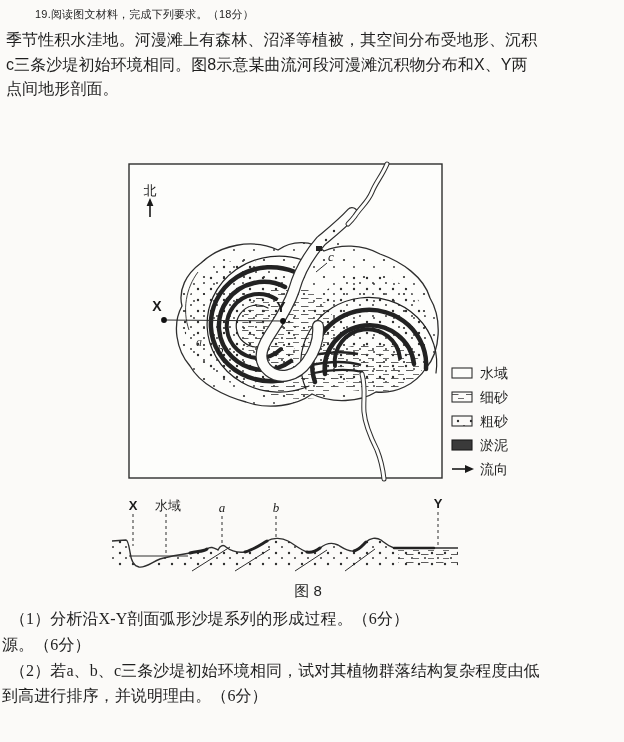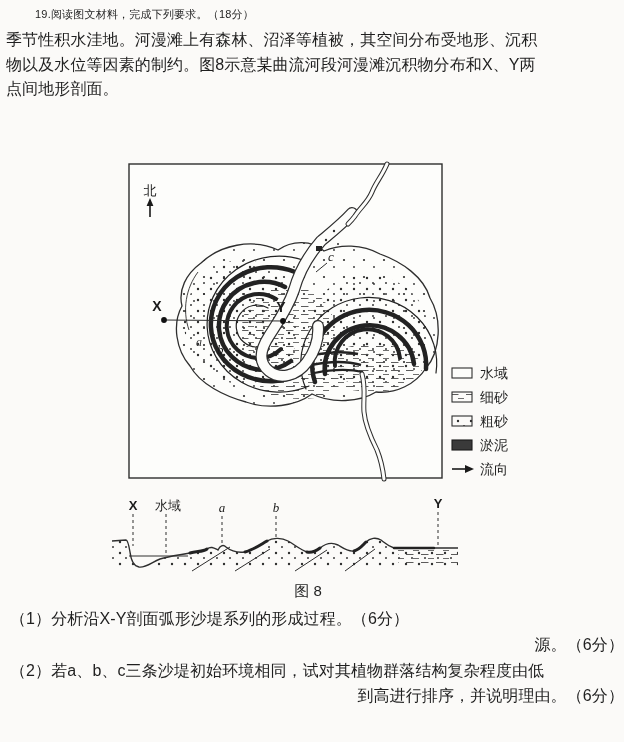--- a/index.html
+++ b/index.html
@@ -13,35 +13,35 @@
   }
   .page{position:absolute;left:0;top:0;width:624px;height:742px;}
   .hline{
     position:absolute;left:18px;top:3px;width:612px;
     font-size:11px;line-height:22px;letter-spacing:0.2px;margin-left:17px;
   }
   .para{position:absolute;left:6px;top:28px;width:614px;}
   .pline{font-size:16px;line-height:24.5px;white-space:nowrap;letter-spacing:0.1px;}
   .pline.indent{padding-left:32px;}
   .questions{position:absolute;left:0px;top:606px;width:624px;}
-  .qline{font-size:16px;line-height:25.8px;white-space:nowrap;padding-left:10px;letter-spacing:0.1px;}
-  .qline.wrap{padding-left:14px;text-align:right;}
+  .qline{font-size:16px;line-height:25.8px;white-space:nowrap;padding-left:10px;letter-spacing:0.1px;font-family:Liberation Serif, serif;}
+  .qline.wrap{padding-left:2px;}
   svg text{font-family:"Liberation Sans","DejaVu Sans",sans-serif;}
   svg .serifl{font-family:"Liberation Serif","DejaVu Serif",serif;font-style:italic;}
 </style>
 </head>
 <body>
 
 <div class="page">
 
   <div class="hline">19.阅读图文材料，完成下列要求。（18分）</div>
 
   <div class="para">
     <div class="pline">季节性积水洼地。河漫滩上有森林、沼泽等植被，其空间分布受地形、沉积</div>
-    <div class="pline">物以及水位等因素的制约。图8示意某曲流河段河漫滩沉积物分布和X、Y两</div>
+    <div class="pline">c三条沙堤初始环境相同。图8示意某曲流河段河漫滩沉积物分布和X、Y两</div>
     <div class="pline">点间地形剖面。</div>
   </div>
 
   <svg style="position:absolute;left:0;top:160px;" width="624" height="446" viewBox="0 160 624 446">
     <defs>
       <pattern id="dotsSparse" width="20" height="17" patternUnits="userSpaceOnUse">
         <circle cx="4" cy="5" r="1.1" fill="#2e2e2e"></circle>
           <circle cx="14" cy="12" r="0.9" fill="#2e2e2e"></circle>
       </pattern>
       <pattern id="dotsDense" width="13" height="11" patternUnits="userSpaceOnUse">

